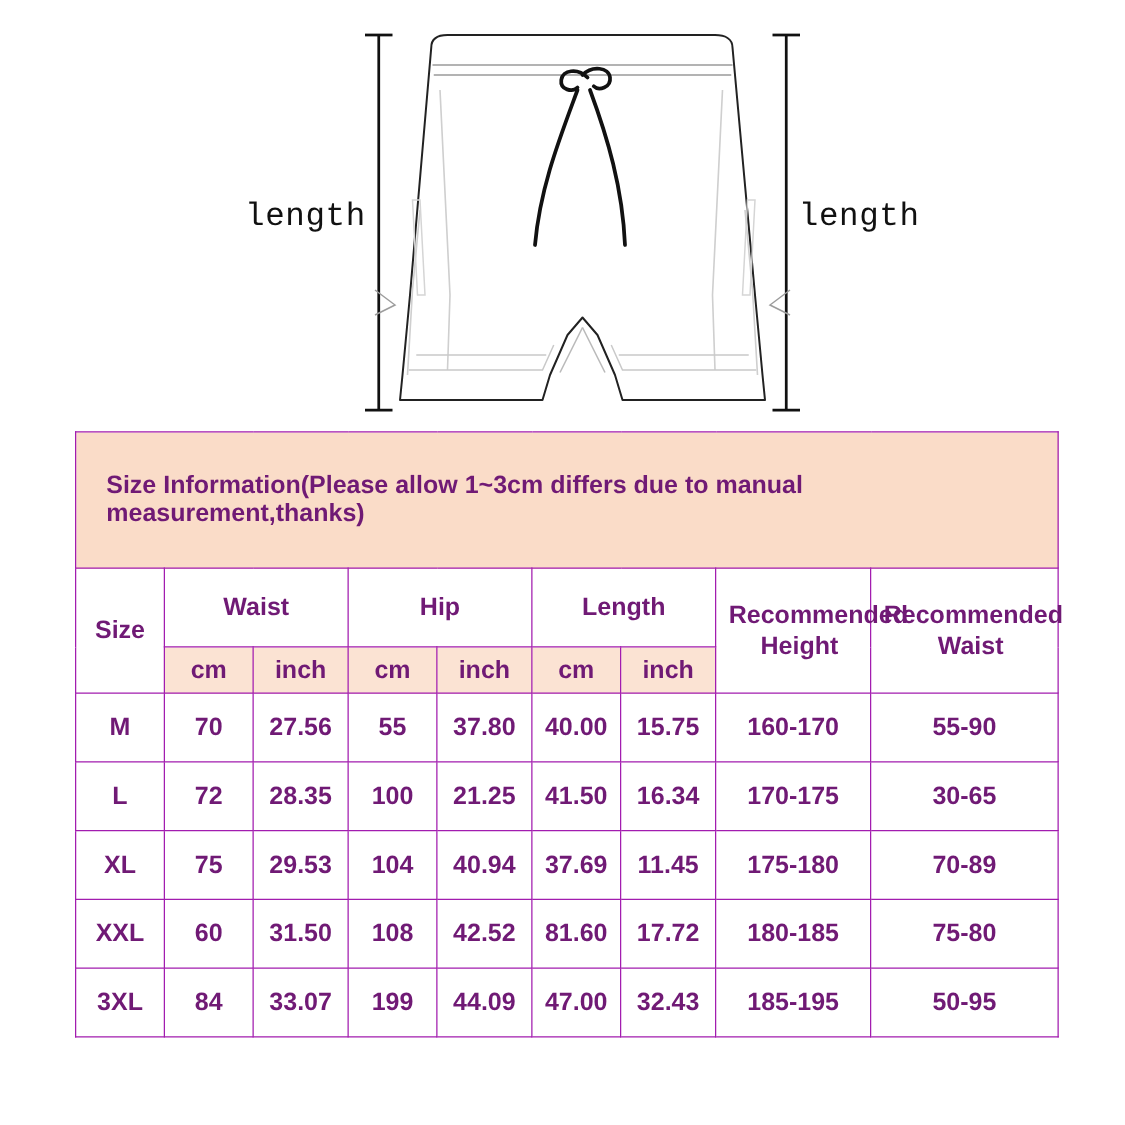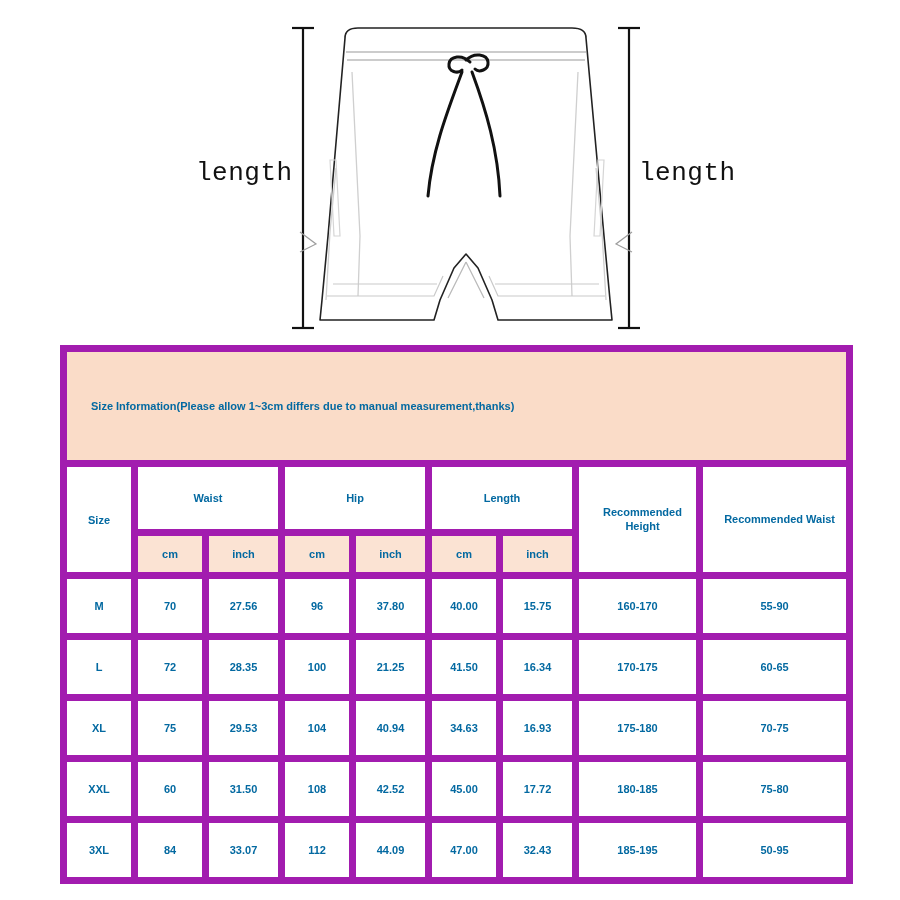--- a/index.html
+++ b/index.html
@@ -38,26 +38,26 @@
     left: 60px;
     top: 345px;
     width: 783px;
   }
   table.size-table {
     border-collapse: collapse;
     width: 783px;
     table-layout: fixed;
   }
   table.size-table td, table.size-table th {
-    border: 7px solid #a21caf;
+    border: 1px solid #a21caf;
     text-align: center;
     vertical-align: middle;
-    font-size: 11px;
+    font-size: 20px;
     font-weight: bold;
-    color: #0369a1;
+    color: #701a75;
     padding: 0;
   }
   .banner-cell {
     background: #fadcc8;
     height: 108px;
     text-align: left !important;
     padding-left: 24px !important;
     font-size: 15.5px;
     font-weight: bold;
   }
@@ -195,69 +195,69 @@
         <td>cm</td>
         <td>inch</td>
         <td>cm</td>
         <td>inch</td>
       </tr>
 
       <tr class="data-row">
         <td>M</td>
         <td>70</td>
         <td>27.56</td>
-        <td>96</td>
+        <td>55</td>
         <td>37.80</td>
         <td>40.00</td>
         <td>15.75</td>
         <td class="nowrap">160-170</td>
         <td class="nowrap">55-90</td>
       </tr>
 
       <tr class="data-row">
         <td>L</td>
         <td>72</td>
         <td>28.35</td>
         <td>100</td>
         <td>21.25</td>
         <td>41.50</td>
         <td>16.34</td>
         <td class="nowrap">170-175</td>
-        <td class="nowrap">60-65</td>
+        <td class="nowrap">30-65</td>
       </tr>
 
       <tr class="data-row">
         <td>XL</td>
         <td>75</td>
         <td>29.53</td>
         <td>104</td>
         <td>40.94</td>
-        <td>34.63</td>
-        <td>16.93</td>
+        <td>37.69</td>
+        <td>11.45</td>
         <td class="nowrap">175-180</td>
-        <td class="nowrap">70-75</td>
+        <td class="nowrap">70-89</td>
       </tr>
 
       <tr class="data-row">
         <td>XXL</td>
         <td>60</td>
         <td>31.50</td>
         <td>108</td>
         <td>42.52</td>
-        <td>45.00</td>
+        <td>81.60</td>
         <td>17.72</td>
         <td class="nowrap">180-185</td>
         <td class="nowrap">75-80</td>
       </tr>
 
       <tr class="data-row">
         <td>3XL</td>
         <td>84</td>
         <td>33.07</td>
-        <td>112</td>
+        <td>199</td>
         <td>44.09</td>
         <td>47.00</td>
         <td>32.43</td>
         <td class="nowrap">185-195</td>
         <td class="nowrap">50-95</td>
       </tr>
     </tbody>
   </table>
 </div>
 

